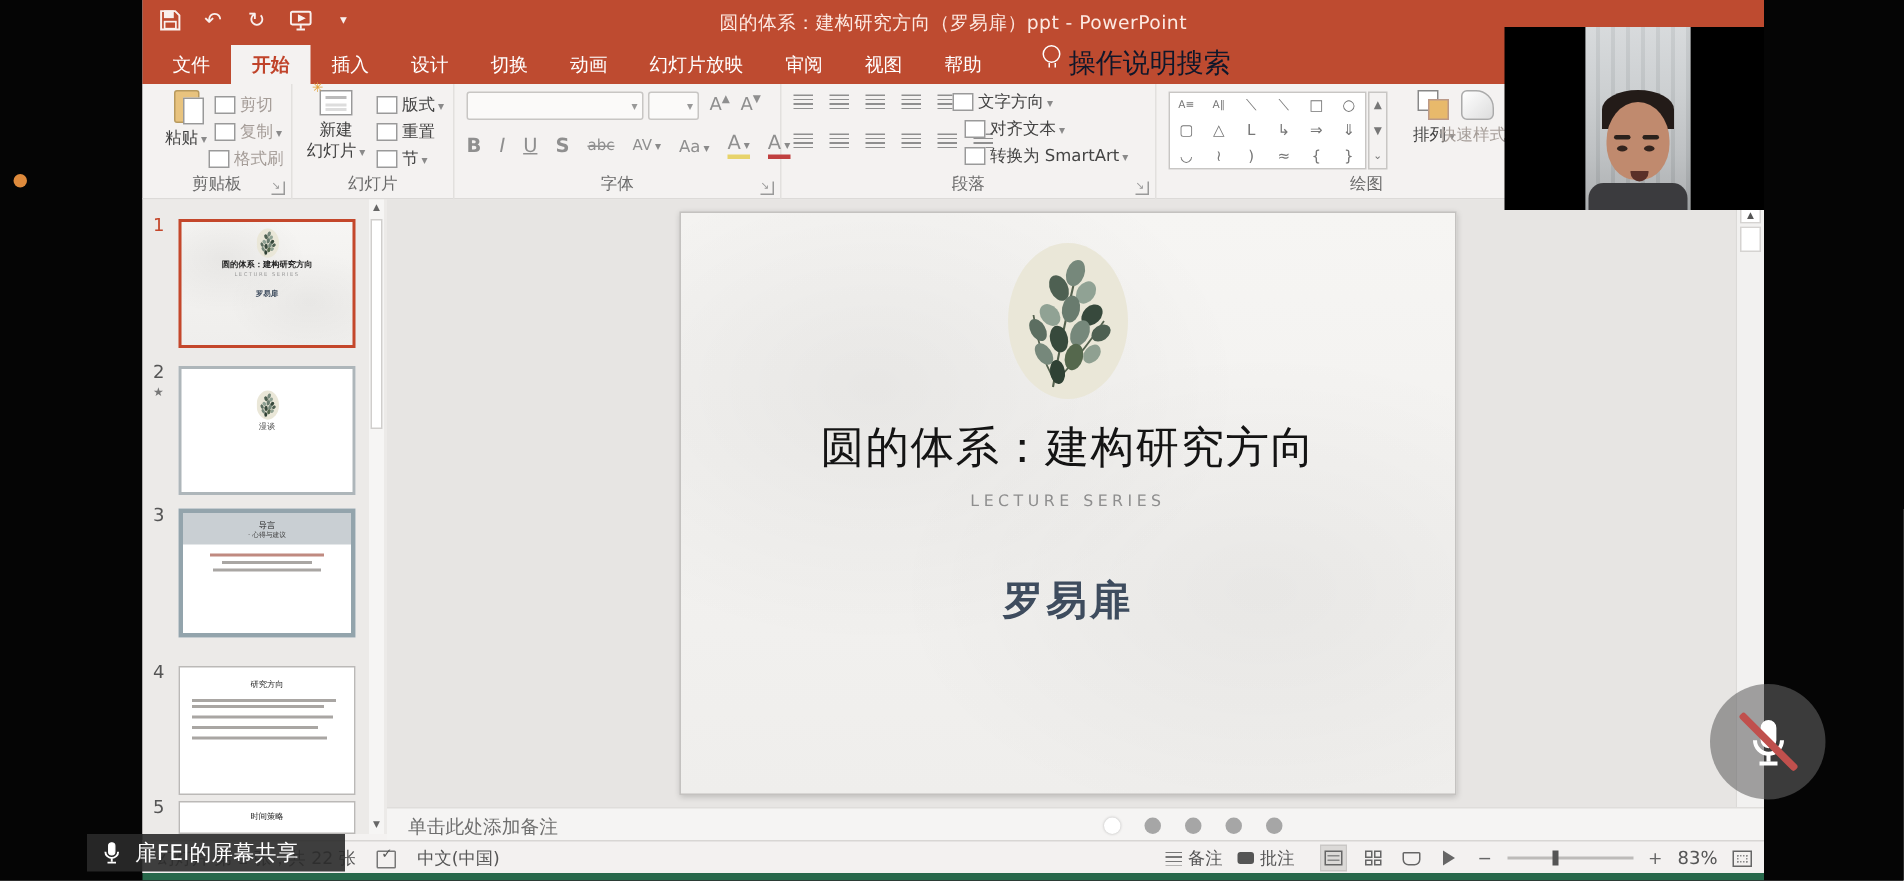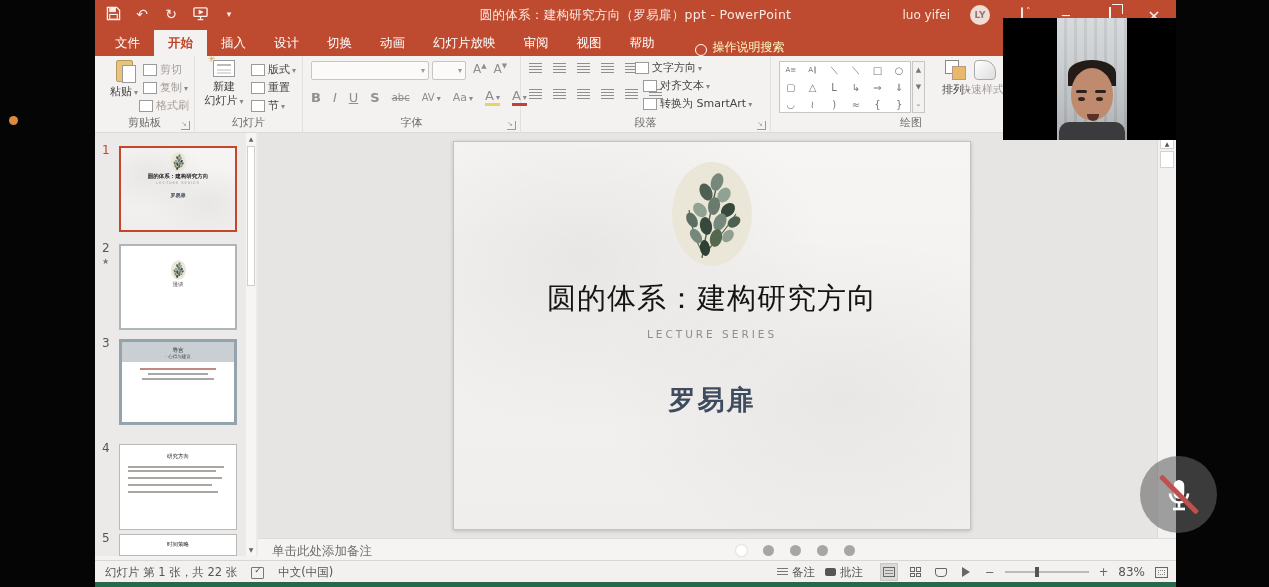--- a/index.html
+++ b/index.html
@@ -22,21 +22,21 @@
   .winbtn { width:24px; text-align:center; font-size:13px; color:#fff; opacity:.95; }
   .ribbonopt-ic { width:16px;height:13px;border:1px solid #fff; border-radius:2px; position:relative; opacity:.9;}
   .ribbonopt-ic::after{content:"˄"; position:absolute; left:4px; top:-2px; font-size:9px;}
   .restore-ic{ width:10px;height:9px;border:1px solid #fff; position:relative; margin:0 auto;}
   .restore-ic::before{content:""; position:absolute; left:2px; top:-4px; width:10px; height:9px; border:1px solid #fff; border-bottom:none; border-left:none;}
 
   
   .tabrow { position:absolute; left:0; top:30px; width:100%; height:26px; background:#BE4B30; display:flex; align-items:stretch; padding-left:6px; }
   .tab { padding:0 14px; font-size:12.5px; color:#fff; line-height:26px; cursor:default; }
   .tab.active { background:#F4F2F1; color:#C0432A; font-weight:bold; }
-  .tellme { display:flex; align-items:flex-end; gap:6px; margin-left:26px; color:#fef9c3; font-size:12px; }
+  .tellme { display:flex; align-items:flex-start; gap:6px; margin-left:26px; color:#0f172a; font-size:18px; }
   .bulb { width:12px; height:12px; border:1.3px solid #fff; border-radius:50%; position:relative; }
   .bulb::after{ content:""; position:absolute; left:3px; bottom:-4px; width:3px; height:3px; border-left:1.3px solid #fff; border-right:1.3px solid #fff;}
 
   
   .ribbon { position:absolute; left:0; top:56px; width:100%; height:77px; background:#F4F2F1; border-bottom:1px solid #DCDAD8; font-size:11px; color:#444; }
   .grp { position:absolute; top:0; height:77px; border-right:1px solid #E2E0DE; }
   .grp-label { position:absolute; bottom:3px; left:0; right:0; text-align:center; font-size:11px; color:#6b6b6b; }
   .launcher { position:absolute; bottom:3px; right:4px; width:9px; height:9px; border-right:1px solid #9a9a9a; border-bottom:1px solid #9a9a9a; font-size:7px; color:#9a9a9a; line-height:7px;}
   .bigbtn { position:absolute; top:4px; width:46px; text-align:center; line-height:1.25; color:#3f3f3f; }
   .bigbtn .bicon { margin:0 auto 3px; }
@@ -214,28 +214,20 @@
               <use href="#floppy"></use>
             </svg></span>
         <span class="ic">↶</span>
         <span class="ic">↻</span>
         <span class="ic"><svg width="15" height="15" fill="#fff" stroke="#fff">
               <use href="#present"></use>
             </svg></span>
         <span class="ic" style="font-size:9px">▾</span>
       </div>
       <div class="title-text">圆的体系：建构研究方向（罗易扉）ppt - PowerPoint</div>
-      <div class="tb-right">
-        <span class="user-name">luo yifei</span>
-        <span class="avatar">LY</span>
-        <span class="winbtn"><span class="ribbonopt-ic"></span></span>
-        <span class="winbtn">─</span>
-        <span class="winbtn"><span class="restore-ic"></span></span>
-        <span class="winbtn" style="font-size:16px">×</span>
-      </div>
     </div>
 
     <div class="tabrow">
       <span class="tab">文件</span>
       <span class="tab active">开始</span>
       <span class="tab">插入</span>
       <span class="tab">设计</span>
       <span class="tab">切换</span>
       <span class="tab">动画</span>
       <span class="tab">幻灯片放映</span>
@@ -524,20 +516,26 @@
       <div class="head"></div>
       <span class="brow" style="left:19px"></span>
       <span class="brow" style="left:38px"></span>
       <span class="eye" style="left:21px"></span>
       <span class="eye" style="left:39px"></span>
       <div class="mouth"></div>
       <div class="body"></div>
     </div>
   </div>
 
+  <div class="sharebanner">
+    <svg width="17" height="17" fill="#fff" stroke="#fff">
+        <use href="#mic"></use>
+      </svg>
+    <span>扉FEI的屏幕共享</span>
+  </div>
 
   <div class="mutebtn">
     <svg width="36" height="36" fill="#fff" stroke="#fff">
         <use href="#mic"></use>
       </svg>
     <span class="slash"></span>
   </div>
 
 </div>
 

